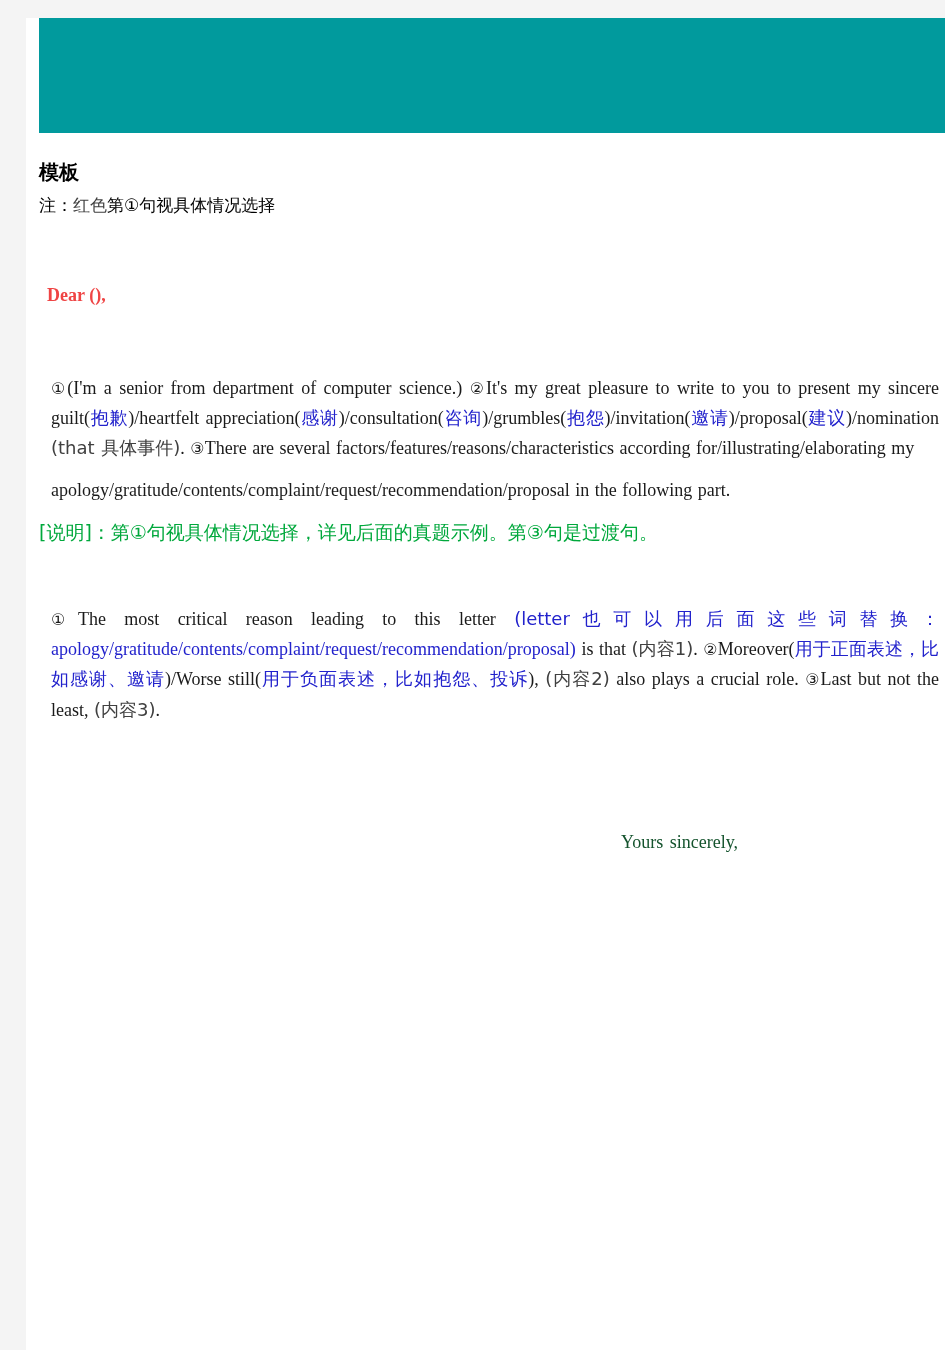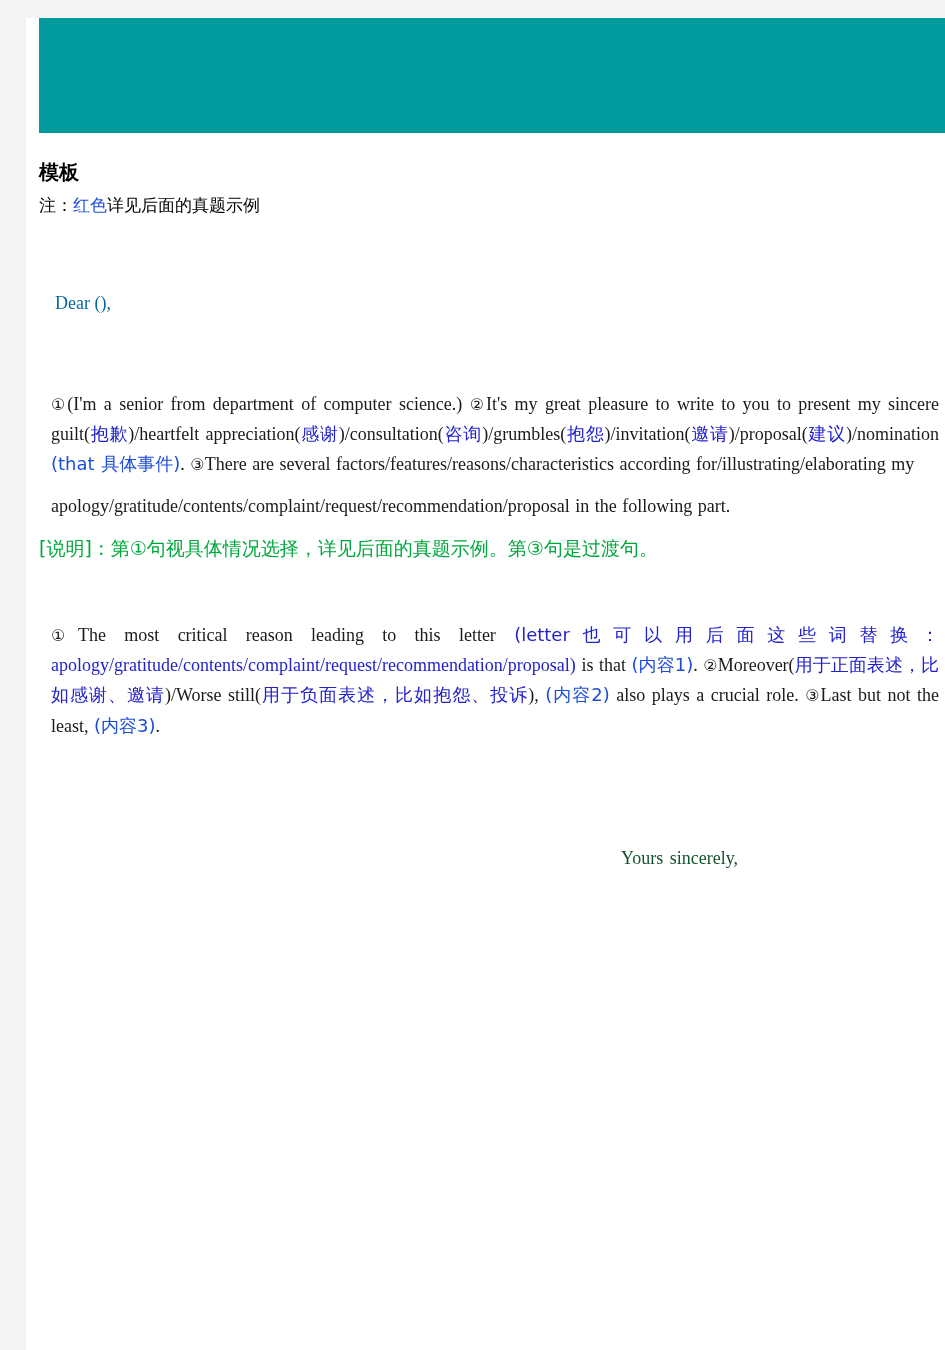--- a/index.html
+++ b/index.html
@@ -53,23 +53,24 @@
     font-size: 17px;
     color: #000000;
     margin: 0 0 10px 0;
     line-height: 1.55;
   }
 
   .spacer-lg { height: 44px; }
 
   .salutation {
     font-size: 18px;
-    color: #0369a1;
+    color: #ef4444;
     line-height: 1.6;
-    margin: 16px;
+    margin: 8px;
+    font-weight: bold;
   }
 
   p.body-par {
     margin: 12px;
     font-size: 18px;
     line-height: 1.62;
     color: #1a1a1a;
     text-align: justify;
     text-justify: inter-word;
     word-spacing: 1px;
@@ -80,21 +81,21 @@
   }
 
   .explain {
     margin: 6px 0 0 0;
     font-family: "Liberation Sans", "DejaVu Sans", sans-serif;
     font-size: 19px;
     line-height: 1.6;
     color: #00a83c;
   }
 
-  .red   { color: #1d4ed8; }
+  .red   { color: #404040; }
   .blue  { color: #2222cc; }
 
   .cn {
     font-family: "DejaVu Sans", "Liberation Sans", sans-serif;
   }
 
   .circ {
     font-family: "DejaVu Sans", "Liberation Sans", sans-serif;
     font-size: 16px;
   }
@@ -116,21 +117,21 @@
 <body>
 
 <div class="page">
 
   <div class="header-band"></div>
 
   <div class="content">
 
     <h1 class="doc-title">模板</h1>
 
-    <div class="note-line"><span class="cn">注：</span><span class="red cn">红色</span><span class="cn">详见后面的真题示例</span></div>
+    <div class="note-line"><span class="cn">注：</span><span class="red cn">红色</span><span class="cn">第①句视具体情况选择</span></div>
 
     <div class="spacer-lg"></div>
 
     <p class="salutation">Dear  (),</p>
 
     <div class="spacer-lg"></div>
 
     <p class="body-par"><span class="circ">①</span><span>(I'm a senior from department of computer science.) </span><span class="circ">②</span><span>It's my great pleasure to write to you to present my sincere guilt(</span><span class="blue cn">抱歉</span><span>)/heartfelt appreciation(</span><span class="blue cn">感谢</span><span>)/consultation(</span><span class="blue cn">咨询</span><span>)/grumbles(</span><span class="blue cn">抱怨</span><span>)/invitation(</span><span class="blue cn">邀请</span><span>)/proposal(</span><span class="blue cn">建议</span><span>)/nomination </span><span class="red cn">(that 具体事件)</span><span>. </span><span class="circ">③</span><span>There are several factors/features/reasons/characteristics according for/illustrating/elaborating my</span></p>
 
     <p class="body-par nojust">apology/gratitude/contents/complaint/request/recommendation/proposal in the following part.</p>

